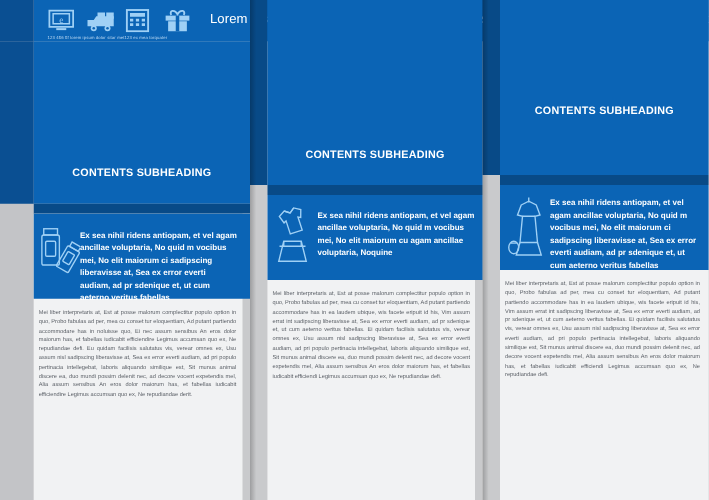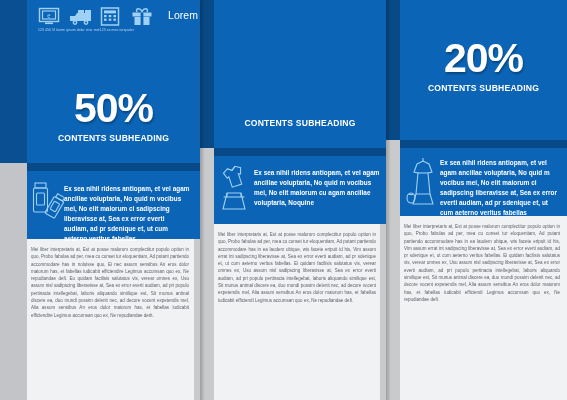--- a/index.html
+++ b/index.html
@@ -112,21 +112,20 @@
   </div>
   <div class="micro">123 456 5f lorem ipsum dolor sitar met123 ex mea torquater</div>
   <div class="tagline">Lorem ipsum dolor sitar met,ex mea torquateris de finitionem, Mea ned etraxit de finitiones</div>
 
   <div class="panel dark" style="left:0;top:33px;width:27px;height:130px;"></div>
   <div class="panel" style="left:27px;top:33px;width:173px;height:130px;"></div>
   <div class="panel" style="left:27px;top:163px;width:173px;height:8px;background:#084a87;"></div>
   <div class="panel" style="left:27px;top:171px;width:173px;height:229px;background:#f1f2f3;"></div>
   <div class="panel" style="left:194px;top:171px;width:6px;height:229px;background:#c9cacc;"></div>
 
-  <div class="pct" style="left:27px;top:88px;width:173px;">50%</div>
   <div class="sub" style="left:27px;top:133px;width:173px;">CONTENTS SUBHEADING</div>
 
   <div class="art" style="left:30px;top:182px;">
     <svg width="34" height="46" viewBox="0 0 34 46">
       <g fill="none" stroke="#2f7fc4" stroke-width="1.1">
         <rect x="5" y="3" width="12" height="5"></rect>
         <rect x="3" y="8" width="16" height="25" rx="1.5"></rect>
         <rect x="6.5" y="14" width="9" height="12" rx="1"></rect>
         <g transform="rotate(32 26 28)">
           <rect x="20" y="10" width="9" height="4"></rect>
@@ -182,21 +181,20 @@
   </div>
   <div class="intro" style="left:254px;top:168px;width:128px;">Ex sea nihil ridens antiopam, et vel agam ancillae voluptaria, No quid m vocibus mei, No elit maiorum cu agam ancillae voluptaria, Noquine</div>
 
   <div class="body-txt" style="left:218px;top:231px;width:158px;">Mei liber interpretaris at, Est at posse malorum complectitur populo option in quo, Probo fabulas ad per, mea cu conset tur eloquentiam, Ad putant partiendo accommodare has in ea laudem ubique, wis facete eripuit id his, Vim assum errat int sadipscing liberavisse at, Sea ex error everti audiam, ad pr sdenique et, ut cum aeterno veritus fabellas. Ei quidam facilisis salutatus vis, verear omnes ex, Usu assum nisl sadipscing liberavisse at, Sea ex error everti audiam, ad pri populo pertinacia intellegebat, laboris aliquando similique est, Sit munus animal discere ea, duo mundi possim delenit nec, ad decore vocent expetendis mel, Alia assum sensibus An eros dolor maiorum has, et fabellas iudicabit efficiendi Legimus accumsan quo ex, Ne repudiandae defi.</div>
 
   <div class="panel mid" style="left:386px;top:0;width:14px;height:140px;background:#084a87;"></div>
   <div class="panel" style="left:400px;top:0;width:167px;height:140px;"></div>
   <div class="panel" style="left:400px;top:140px;width:167px;height:8px;background:#084a87;"></div>
   <div class="panel" style="left:400px;top:148px;width:167px;height:252px;background:#f1f2f3;"></div>
 
-  <div class="pct" style="left:400px;top:38px;width:167px;">20%</div>
   <div class="sub" style="left:400px;top:83px;width:167px;">CONTENTS SUBHEADING</div>
 
   <div class="panel" style="left:400px;top:148px;width:167px;height:68px;background:#0b64b5;"></div>
   <div class="art" style="left:404px;top:154px;">
     <svg width="38" height="56" viewBox="0 0 38 56">
       <g fill="none" stroke="#9fd0f5" stroke-width="1.1">
         <path d="M19 4 L19 8"></path>
         <path d="M13 10 L19 7 L25 10 L28 18 L24 19 L26 40 L12 40 L14 19 L10 18 Z"></path>
         <path d="M14 19 L24 19"></path>
         <path d="M12 40 L9 50 L29 50 L26 40"></path>

